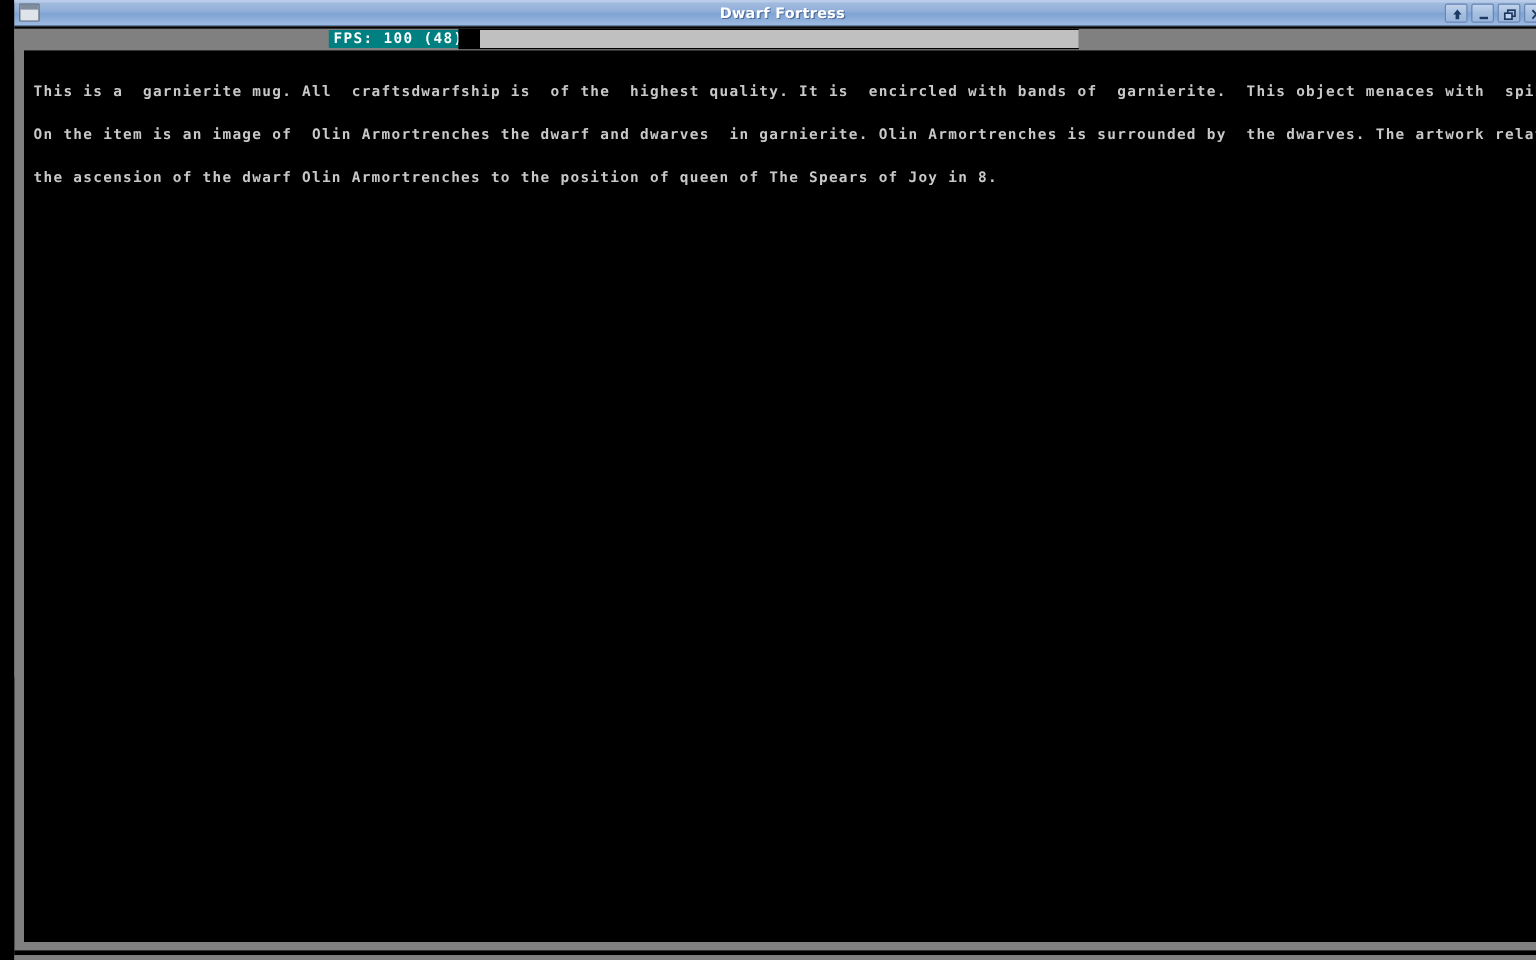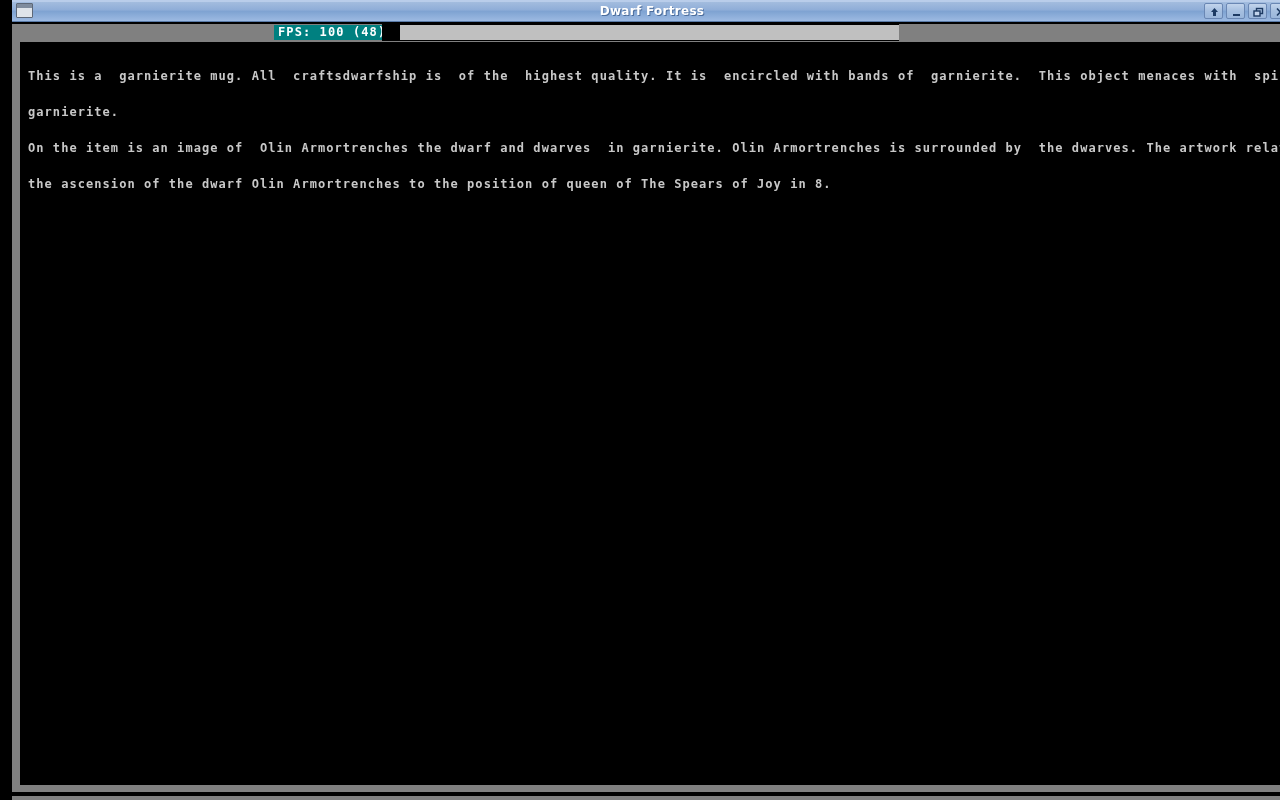--- a/index.html
+++ b/index.html
@@ -268,21 +268,20 @@
       <div id="fps-badge">FPS: 100 (48)</div>
       <div id="item-name-bar">
         <div id="item-name-inner"></div>
       </div>
     </div>
     <div id="item-name-text">Rilemlunrud, "The Youthful Diminishment", a garnierite mug</div>
 
     <div id="console">
       <div id="console-text">
         <span class="console-line">This is a  garnierite mug. All  craftsdwarfship is  of the  highest quality. It is  encircled with bands of  garnierite.  This object menaces with  spikes of</span>
-        <span class="console-line">garnierite.</span>
         <span class="console-line">On the item is an image of  Olin Armortrenches the dwarf and dwarves  in garnierite. Olin Armortrenches is surrounded by  the dwarves. The artwork relates to</span>
         <span class="console-line">the ascension of the dwarf Olin Armortrenches to the position of queen of The Spears of Joy in 8.</span>
       </div>
     </div>
   </div>
 
   <div id="bottom-bar"></div>
   <div id="bottom-dark"></div>
   <div id="bottom-final"></div>
 

